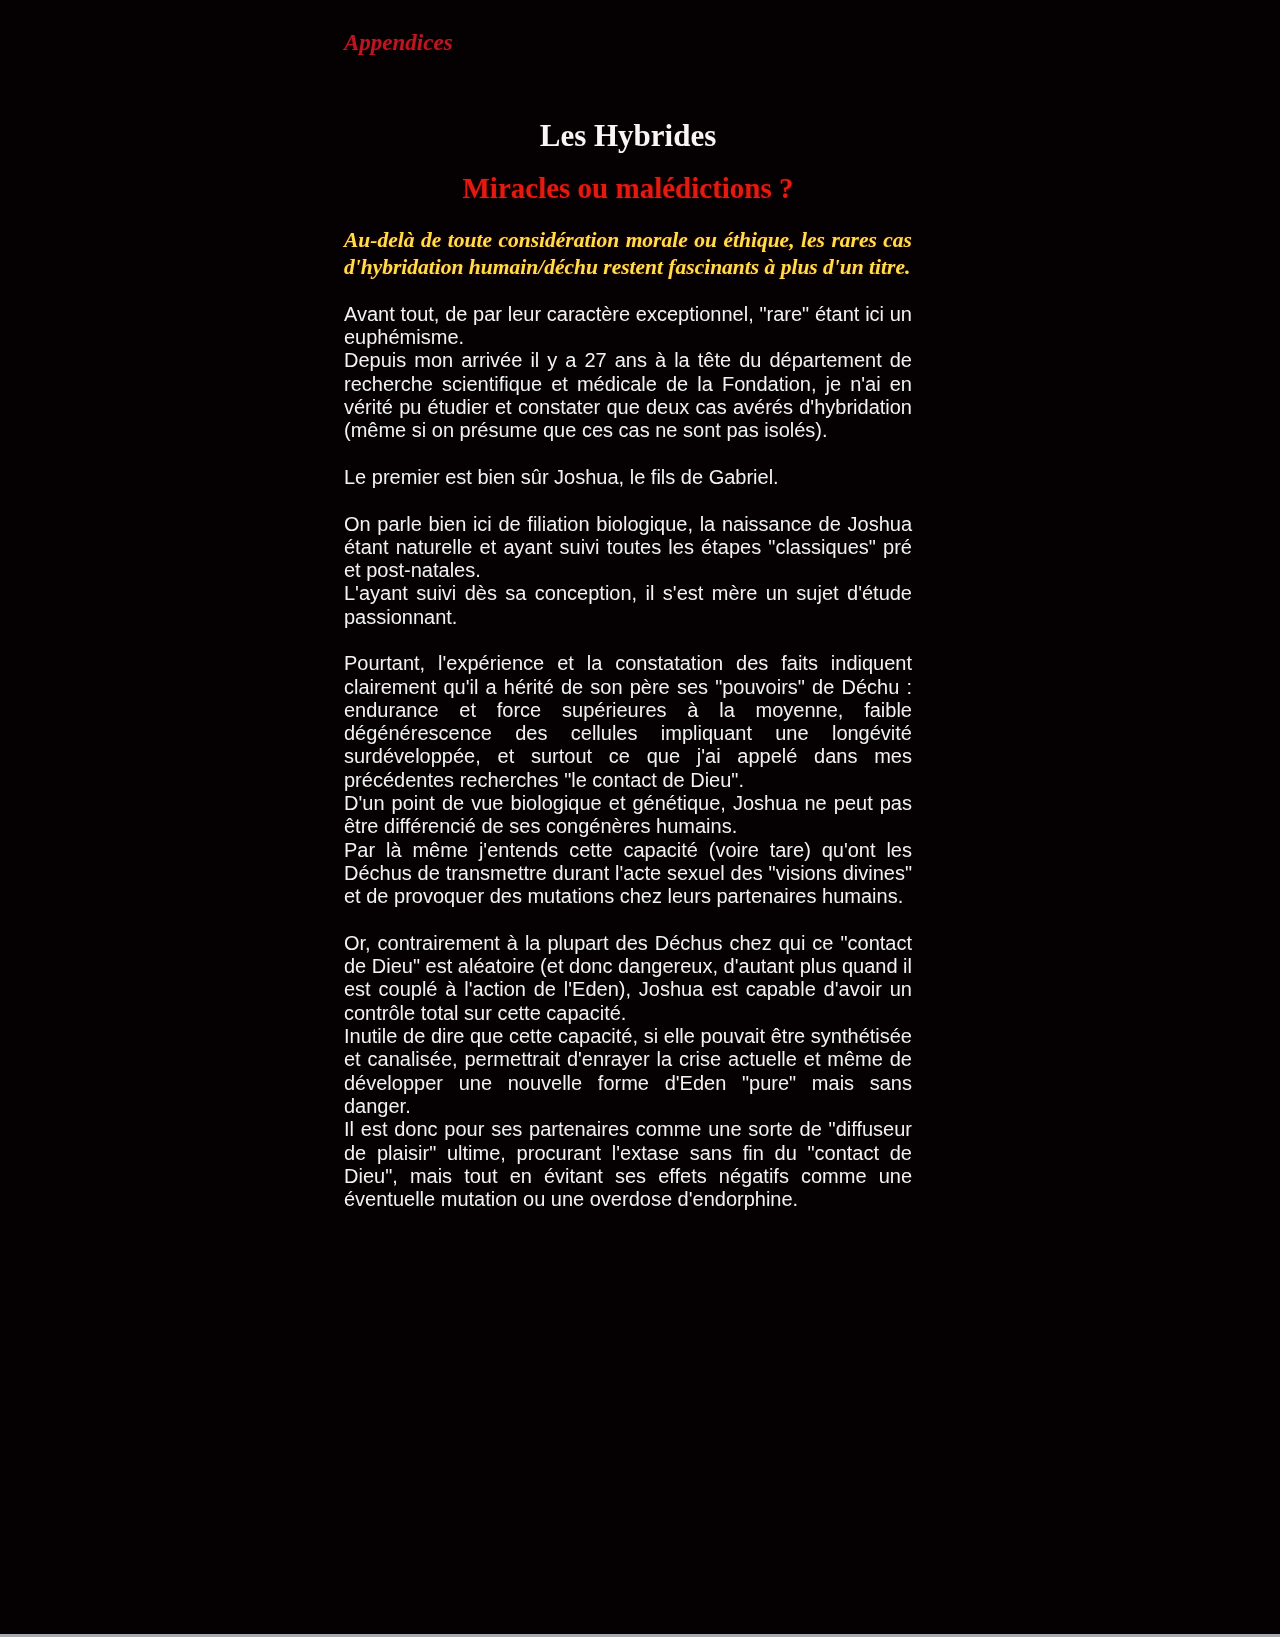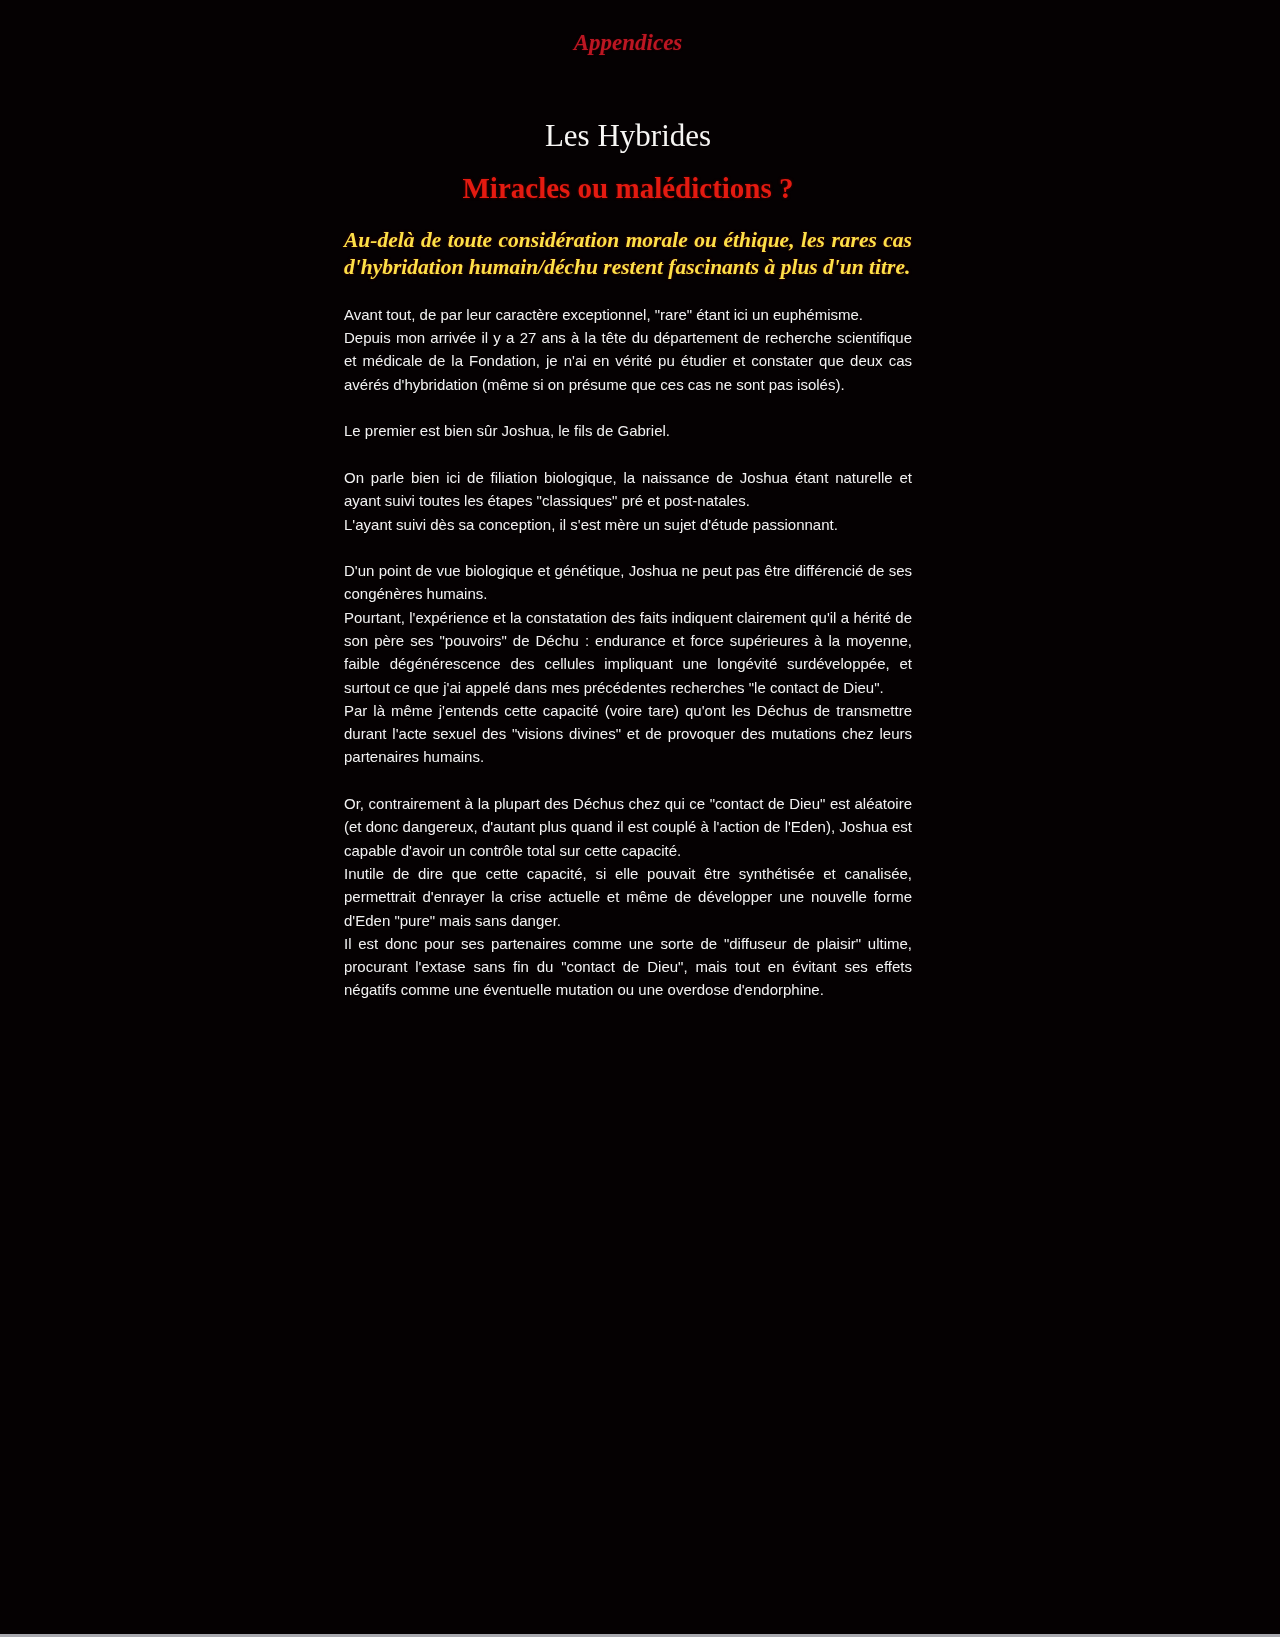--- a/index.html
+++ b/index.html
@@ -15,34 +15,34 @@
     font-family: "Liberation Sans", sans-serif;
   }
   .column {
     position: absolute;
     left: 344px;
     top: 0;
     width: 568px;
   }
   .kicker {
     margin-top: 30px;
-    text-align: center;
+    text-align: left;
     font-family: "Liberation Serif", serif;
     font-style: italic;
     font-weight: bold;
     font-size: 23px;
     line-height: 26px;
     color: #bc1622;
     text-shadow: 0 0 2px #3a0006;
   }
   .title {
     margin-top: 64px;
     text-align: center;
     font-family: "Liberation Serif", serif;
-    font-weight: normal;
+    font-weight: bold;
     font-size: 31px;
     line-height: 32px;
     color: #f7f6f4;
   }
   .subtitle {
     margin-top: 16px;
     text-align: center;
     font-family: "Liberation Serif", serif;
     font-weight: bold;
     font-size: 29px;
@@ -57,21 +57,21 @@
     font-weight: bold;
     font-size: 21.5px;
     line-height: 27px;
     color: #fde047;
     text-align: justify;
     text-shadow: 0 0 3px #4d0202;
   }
   .article-body {
     margin-top: 22px;
     font-family: "Liberation Sans", sans-serif;
-    font-size: 15px;
+    font-size: 20px;
     line-height: 23.3px;
     color: #f2f2f2;
     text-align: justify;
   }
   .pgroup { margin: 0; }
   .pgroup + .pgroup { margin-top: 23.3px; }
   .bodyp { margin: 0; padding: 0; }
   .bottom-bar {
     position: absolute;
     left: 0;
@@ -99,22 +99,22 @@
         <p class="bodyp">Depuis mon arrivée il y a 27 ans à la tête du département de recherche scientifique et médicale de la Fondation, je n'ai en vérité pu étudier et constater que deux cas avérés d'hybridation (même si on présume que ces cas ne sont pas isolés).</p>
       </div>
       <div class="pgroup">
         <p class="bodyp">Le premier est bien sûr Joshua, le fils de Gabriel.</p>
       </div>
       <div class="pgroup">
         <p class="bodyp">On parle bien ici de filiation biologique, la naissance de Joshua étant naturelle et ayant suivi toutes les étapes "classiques" pré et post-natales.</p>
         <p class="bodyp">L'ayant suivi dès sa conception, il s'est mère un sujet d'étude passionnant.</p>
       </div>
       <div class="pgroup">
+        <p class="bodyp">Pourtant, l'expérience et la constatation des faits indiquent clairement qu'il a hérité de son père ses "pouvoirs" de Déchu : endurance et force supérieures à la moyenne, faible dégénérescence des cellules impliquant une longévité surdéveloppée, et surtout ce que j'ai appelé dans mes précédentes recherches "le contact de Dieu".</p>
         <p class="bodyp">D'un point de vue biologique et génétique, Joshua ne peut pas être différencié de ses congénères humains.</p>
-        <p class="bodyp">Pourtant, l'expérience et la constatation des faits indiquent clairement qu'il a hérité de son père ses "pouvoirs" de Déchu : endurance et force supérieures à la moyenne, faible dégénérescence des cellules impliquant une longévité surdéveloppée, et surtout ce que j'ai appelé dans mes précédentes recherches "le contact de Dieu".</p>
         <p class="bodyp">Par là même j'entends cette capacité (voire tare) qu'ont les Déchus de transmettre durant l'acte sexuel des "visions divines" et de provoquer des mutations chez leurs partenaires humains.</p>
       </div>
       <div class="pgroup">
         <p class="bodyp">Or, contrairement à la plupart des Déchus chez qui ce "contact de Dieu" est aléatoire (et donc dangereux, d'autant plus quand il est couplé à l'action de l'Eden), Joshua est capable d'avoir un contrôle total sur cette capacité.</p>
         <p class="bodyp">Inutile de dire que cette capacité, si elle pouvait être synthétisée et canalisée, permettrait d'enrayer la crise actuelle et même de développer une nouvelle forme d'Eden "pure" mais sans danger.</p>
         <p class="bodyp">Il est donc pour ses partenaires comme une sorte de "diffuseur de plaisir" ultime, procurant l'extase sans fin du "contact de Dieu", mais tout en évitant ses effets négatifs comme une éventuelle mutation ou une overdose d'endorphine.</p>
       </div>
     </div>
 </main>
 

